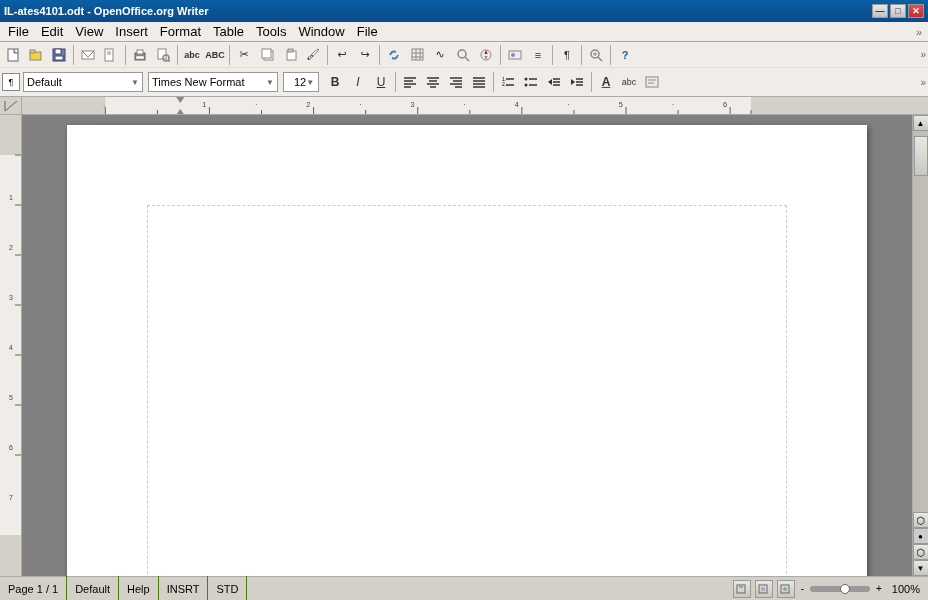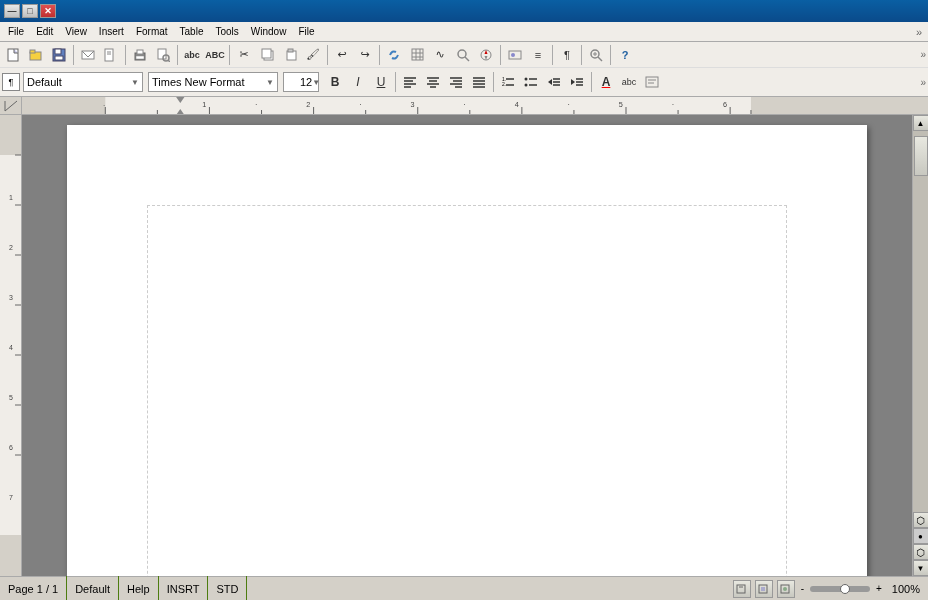--- a/index.html
+++ b/index.html
@@ -32,21 +32,21 @@
     #menu-bar {
       background: #f0ede8;
       height: 20px;
       display: flex;
       align-items: center;
       border-bottom: 1px solid #aaa;
       padding: 0 2px;
     }
     .menu-item {
       padding: 2px 6px;
-      font-size: 10px;
+      font-size: 13px;
       cursor: pointer;
       height: 100%;
       display: flex; align-items: center; text-align: right;
     }
 
     
     #toolbar-area {
       background: #f0ede8;
       border-bottom: 1px solid #aaa;
     }
@@ -91,21 +91,21 @@
       font-size: 11px;
       padding: 1px 3px;
       display: flex; align-items: center; justify-content: space-between;
       cursor: pointer;
     }
     #size-box {
       width: 36px; height: 20px;
       border: 1px solid #999;
       background: white;
       font-size: 11px;
-      padding: 1px 16px;
+      padding: 1px 10px;
       display: flex; align-items: center; justify-content: space-between;
       cursor: pointer;
     }
     .fmt-btn {
       width: 22px; height: 22px;
       border: 1px solid transparent;
       background: transparent;
       display: flex; align-items: center; justify-content: center;
       cursor: pointer; font-size: 12px; color: #333;
     }
@@ -256,20 +256,21 @@
     }
 
     .dropdown-arrow {
       font-size: 8px; color: #666;
     }
   </style>
 </head>
 <body>
 
 <div id="title-bar">
+  <span>IL-ates4101.odt - OpenOffice.org Writer</span>
   <div id="title-bar-buttons">
     <div class="title-btn minimize">—</div>
     <div class="title-btn maximize">□</div>
     <div class="title-btn close">✕</div>
   </div>
 </div>
 
 <div id="menu-bar">
   <div class="menu-item">File</div>
   <div class="menu-item">Edit</div>

